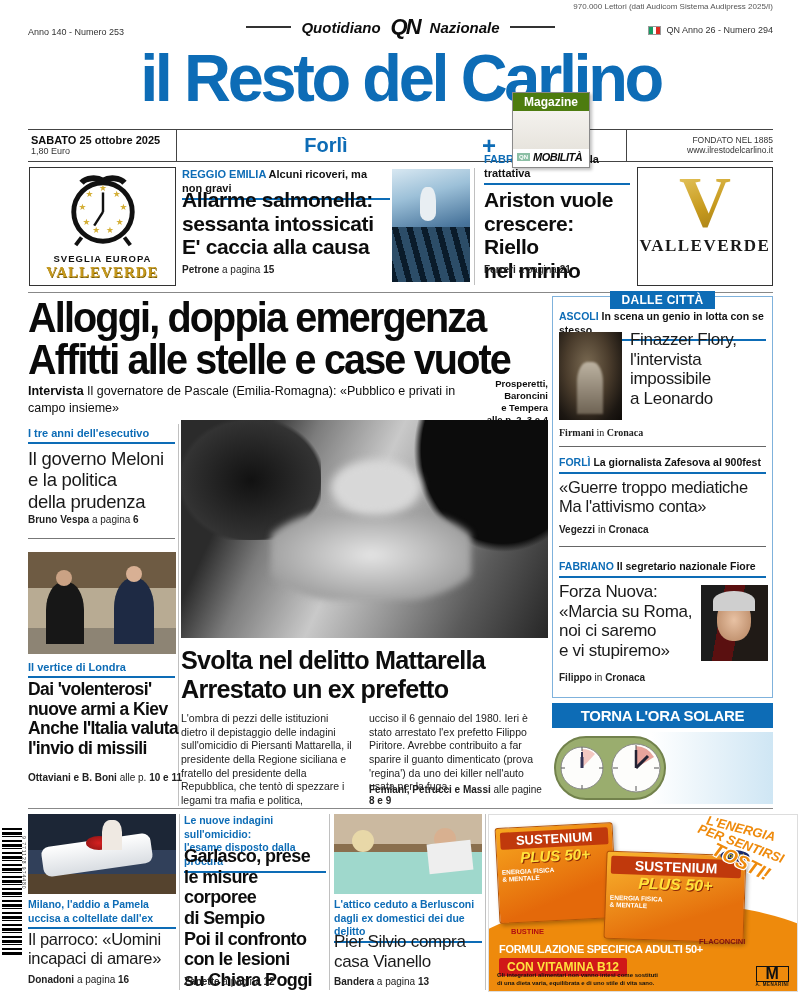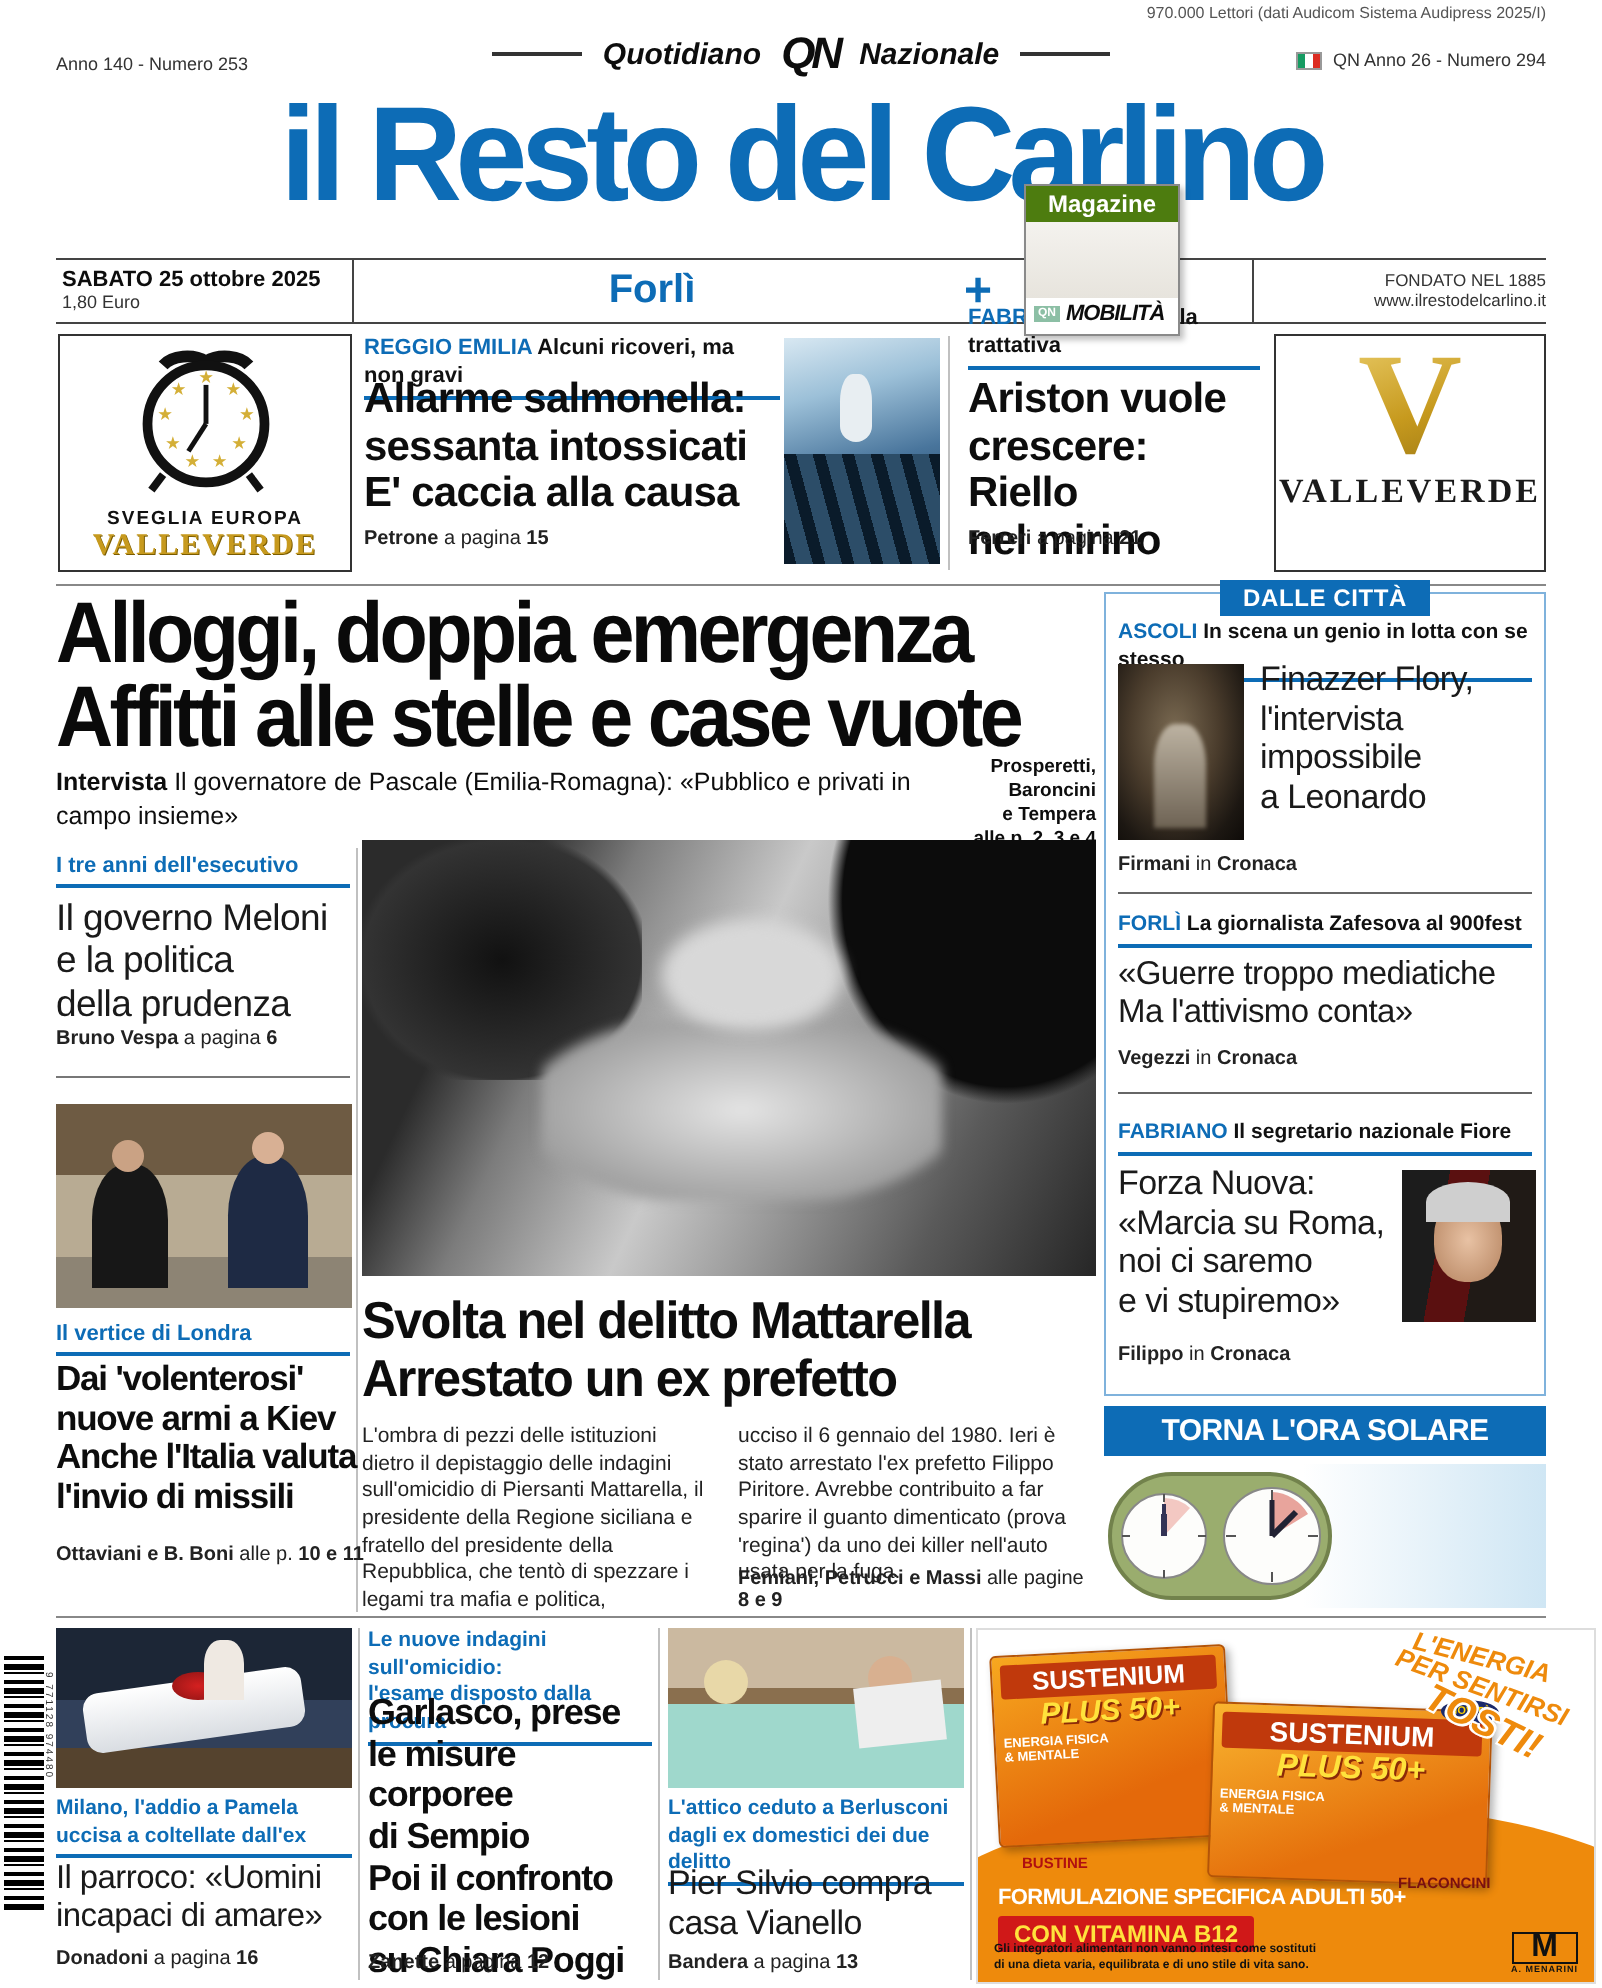--- a/index.html
+++ b/index.html
@@ -153,21 +153,21 @@
 <div class="abs kicker" style="top:310px;left:559px;width:207px;font-size:10.5px;">
   <span>ASCOLI</span><span class="rest"> In scena un genio in lotta con se stesso</span>
 </div>
 <div class="photo" style="top:332px;left:559px;width:63px;height:88px;background:radial-gradient(ellipse at 45% 38%,#7a6a52 0%,#4a3c2c 45%,#1c1712 80%,#0e0b08 100%);">
   <div style="position:absolute;top:30px;left:18px;width:26px;height:52px;background:linear-gradient(#bdb3a2,#6e6354);border-radius:40% 40% 0 0;filter:blur(1px);"></div>
 </div>
 <div class="abs hl-l pre" style="top:330px;left:630px;width:140px;font-size:17px;">Finazzer Flory,
 l'intervista
 impossibile
 a Leonardo</div>
-<div class="abs byline" style="top:427px;left:559px;">
+<div class="abs byline" style="top:427px;left:559px;font-family:Liberation Serif, serif;">
   <span class="b">Firmani</span><span> in </span><span class="b">Cronaca</span>
 </div>
 <div class="rule" style="top:446px;left:559px;width:207px;border-color:#666;"></div>
 
 <div class="abs kicker" style="top:456px;left:559px;width:207px;font-size:10.5px;">
   <span>FORLÌ</span><span class="rest"> La giornalista Zafesova al 900fest</span>
 </div>
 <div class="abs hl-l pre" style="top:478px;left:559px;width:210px;font-size:16.5px;">«Guerre troppo mediatiche
 Ma l'attivismo conta»</div>
 <div class="abs byline" style="top:524px;left:559px;">

